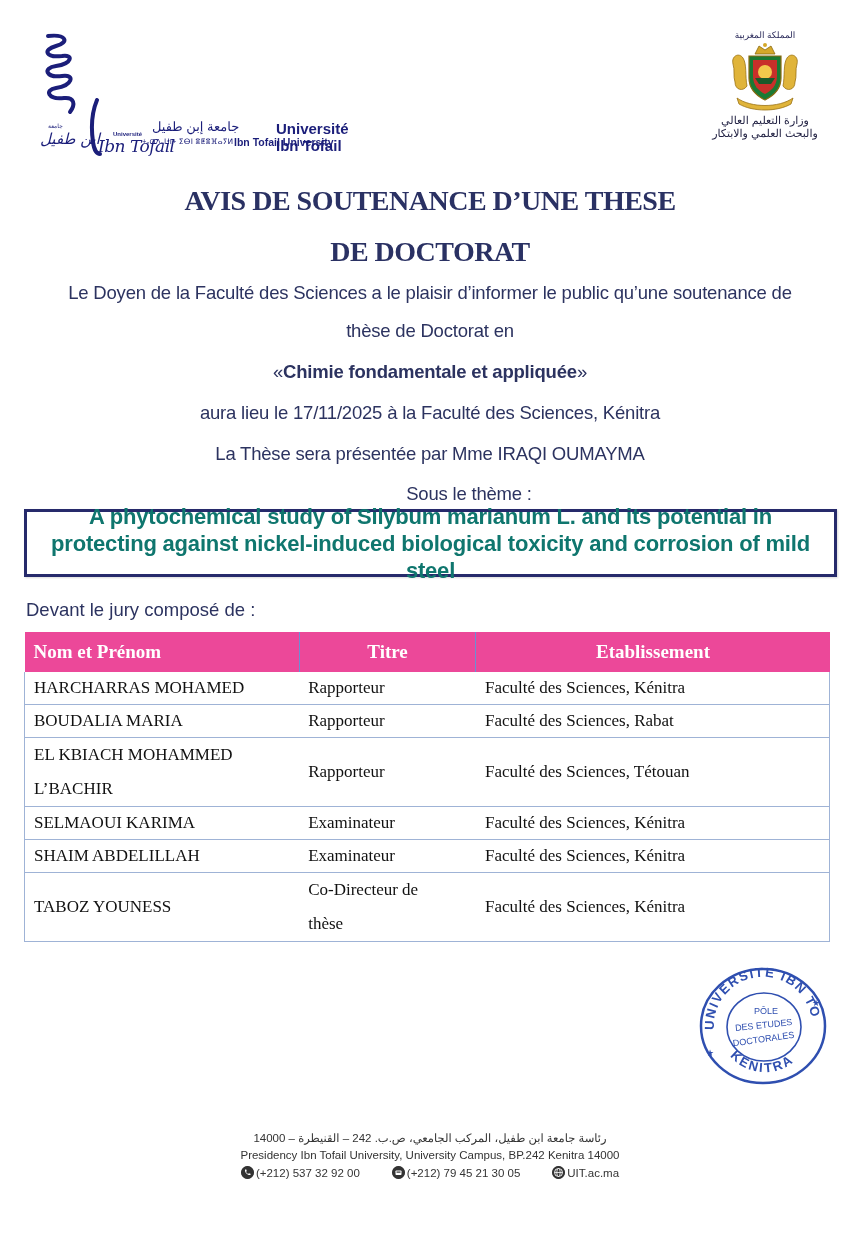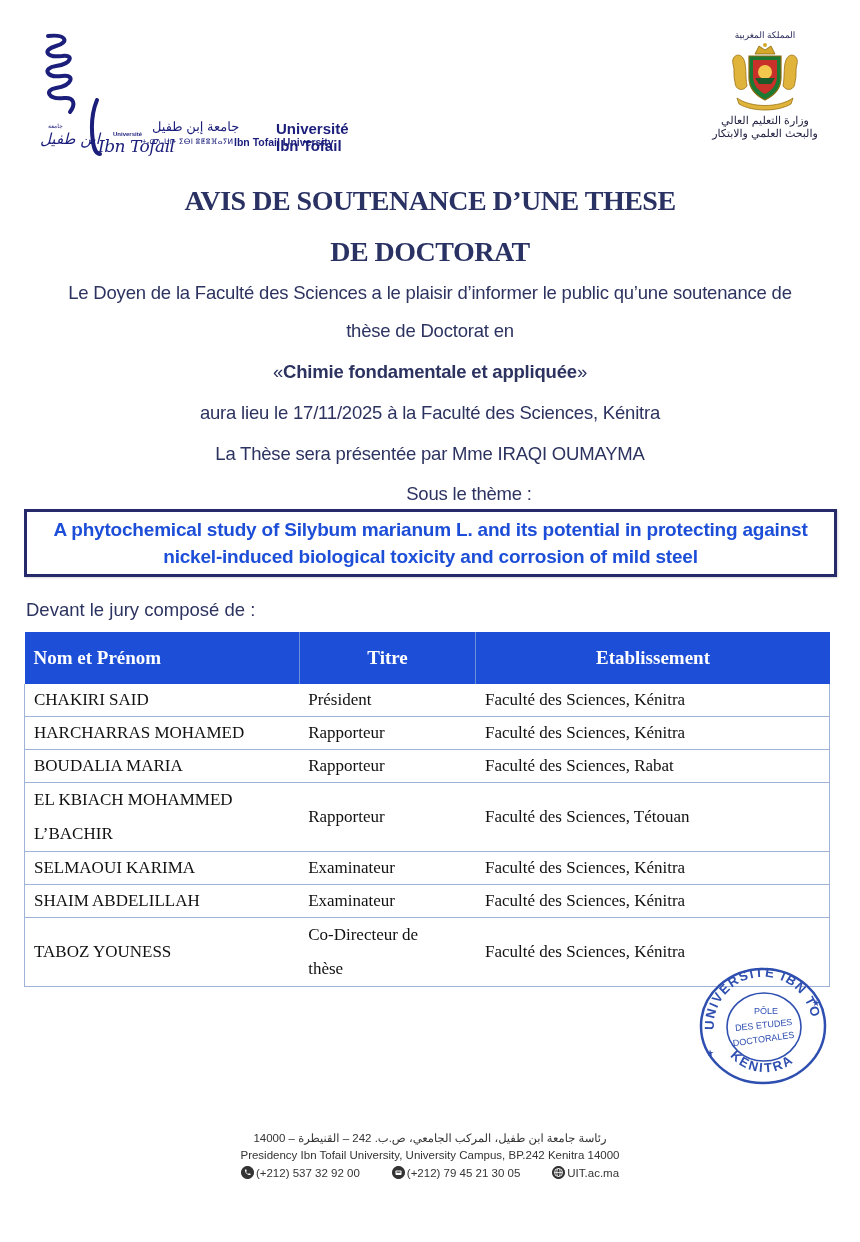--- a/index.html
+++ b/index.html
@@ -32,27 +32,27 @@
   .line { position: absolute; left: 0; width: 860px; text-align: center; font-size: 18.5px; color: #2c3360; letter-spacing: -0.2px; }
   .l1 { top: 282px; }
   .l2 { top: 320px; }
   .l3 { top: 361px; }
   .l3 b { font-weight: bold; }
   .l4 { top: 402px; }
   .l5 { top: 443px; }
   .l6 { top: 483px; margin-left: 39px; }
 
   .theme-box { position: absolute; left: 24px; top: 509px; width: 813px; height: 68px; border: 3px solid #262a6b; box-shadow: 1px 1px 2px rgba(0,0,0,0.15); display: flex; align-items: center; justify-content: center; text-align: center; padding: 0 10px; }
-  .theme-box span { font-weight: bold; font-size: 19px; color: #1d4ed8; line-height: 27px; letter-spacing: -0.2px; }
+  .theme-box span { font-weight: bold; font-size: 22px; color: #0f766e; line-height: 27px; letter-spacing: -0.2px; }
 
   .jury-label { position: absolute; left: 26px; top: 599px; font-size: 18.5px; color: #2c3360; }
 
   
   .jury-table { position: absolute; left: 24px; top: 632px; width: 806px; border-collapse: collapse; font-family: "Liberation Serif", serif; }
-  .jury-table th { background: #1d4ed8; color: #ffffff; font-weight: bold; font-size: 19px; height: 52px; text-align: center; border-right: 1px solid #6b8fd4; }
+  .jury-table th { background: #ec4899; color: #ffffff; font-weight: bold; font-size: 19px; height: 40px; text-align: center; border-right: 1px solid #6b8fd4; }
   .jury-table th:first-child { text-align: left; padding-left: 9px; }
   .jury-table th:last-child { border-right: none; }
   .jury-table td { font-size: 17px; color: #111; height: 32px; vertical-align: middle; border-bottom: 1px solid #9fb3d6; padding: 0 0 0 9px; line-height: 32px; }
   .jury-table td.c2 { padding-left: 9px; }
   .jury-table td.c3 { padding-left: 9px; }
   .jury-table tr td:first-child { border-left: 1px solid #9fb3d6; }
   .jury-table tr td:last-child { border-right: 1px solid #9fb3d6; }
   .jury-table tr.tall td { height: 63px; }
   .jury-table .col1 { width: 275px; }
   .jury-table .col2 { width: 177px; }
@@ -133,25 +133,20 @@
       <col class="col3">
     </colgroup>
   <thead>
     <tr>
       <th>Nom et Prénom</th>
       <th>Titre</th>
       <th>Etablissement</th>
     </tr>
   </thead>
   <tbody>
-    <tr>
-      <td>CHAKIRI SAID</td>
-      <td class="c2">Président</td>
-      <td class="c3">Faculté des Sciences, Kénitra</td>
-    </tr>
     <tr>
       <td>HARCHARRAS MOHAMED</td>
       <td class="c2">Rapporteur</td>
       <td class="c3">Faculté des Sciences, Kénitra</td>
     </tr>
     <tr>
       <td>BOUDALIA MARIA</td>
       <td class="c2">Rapporteur</td>
       <td class="c3">Faculté des Sciences, Rabat</td>
     </tr>

